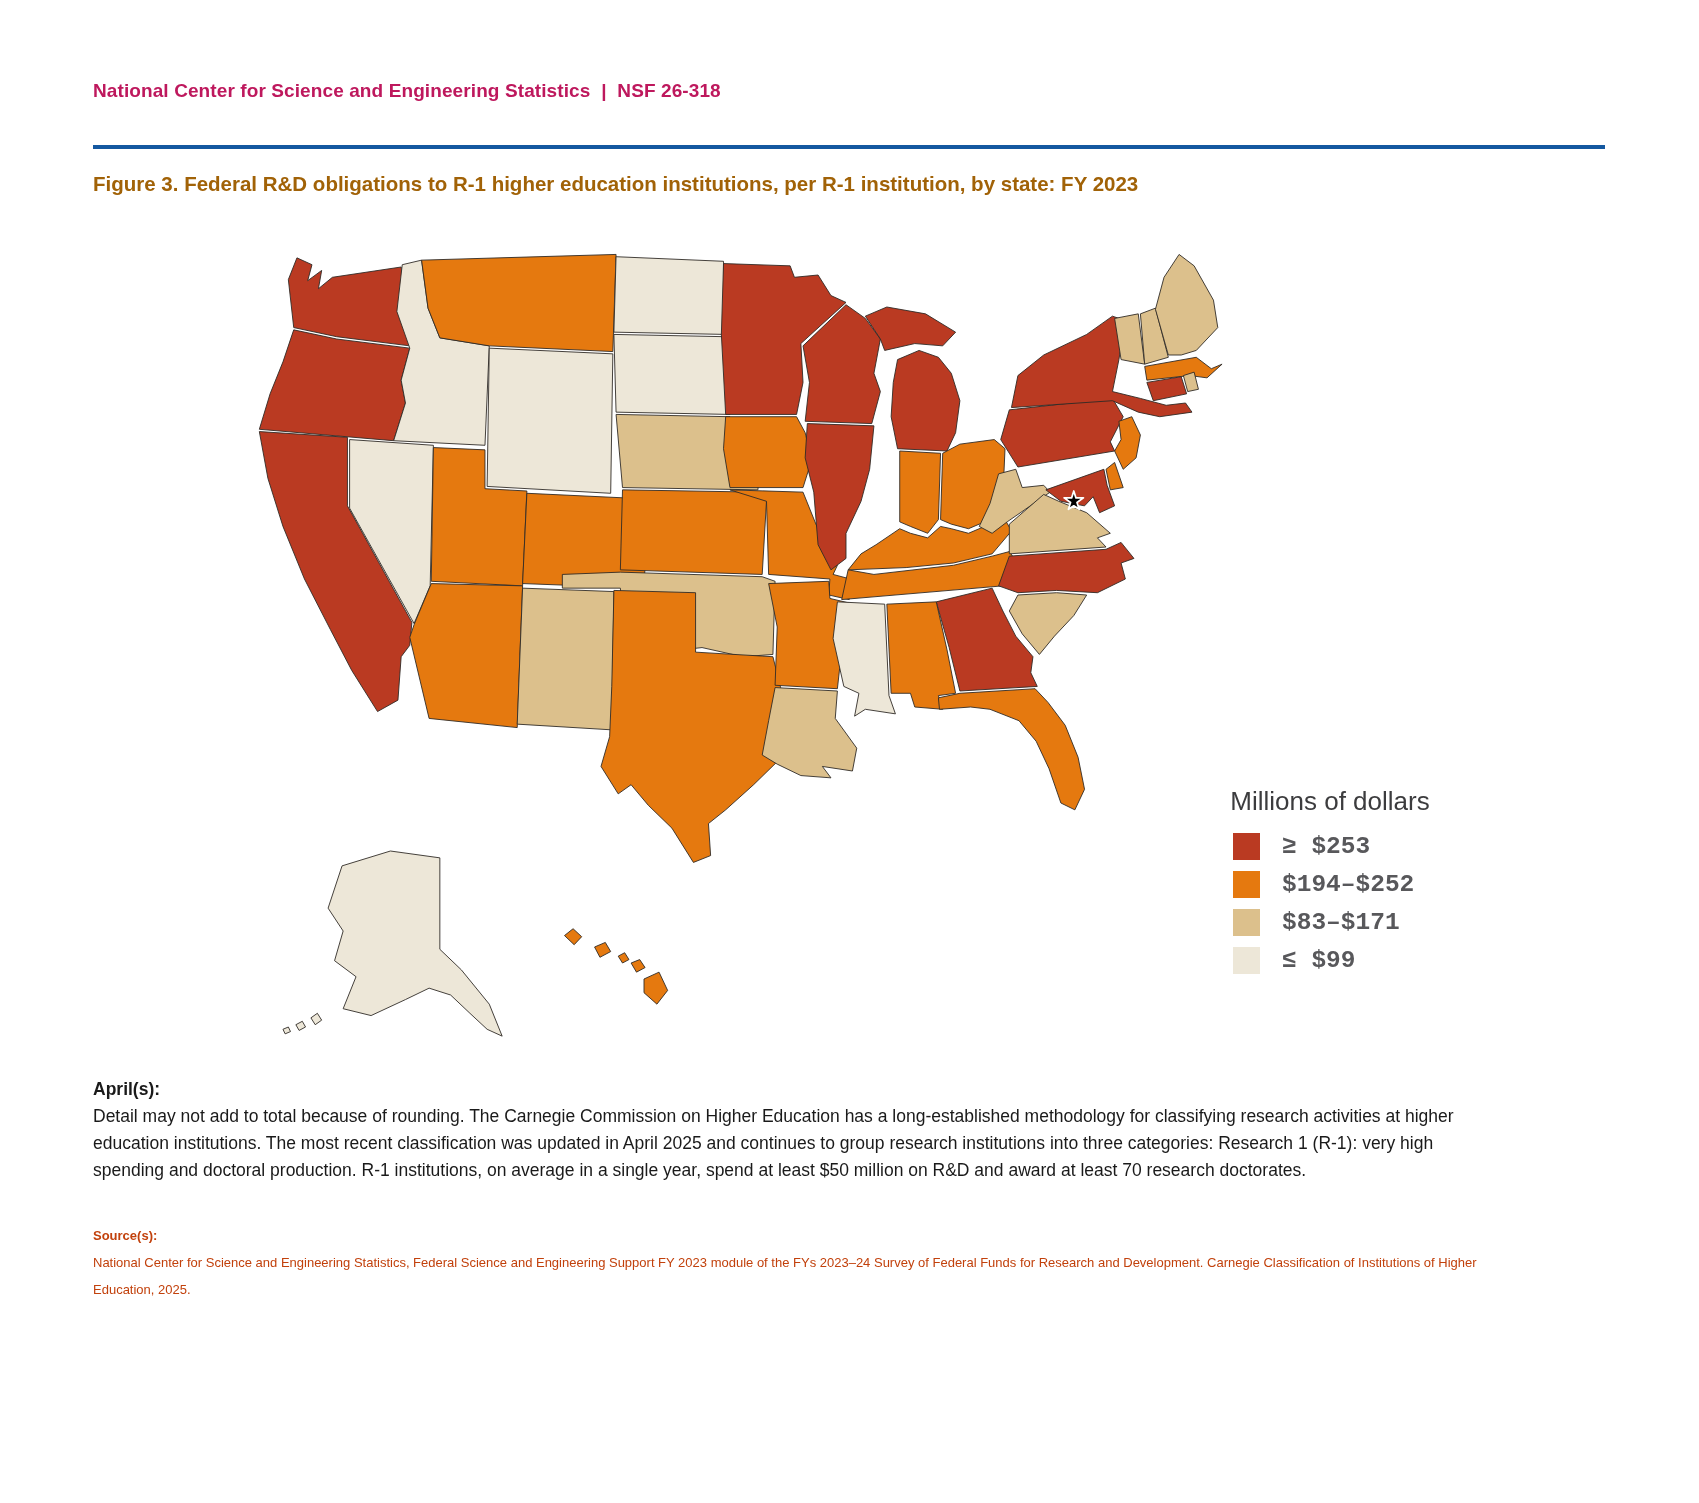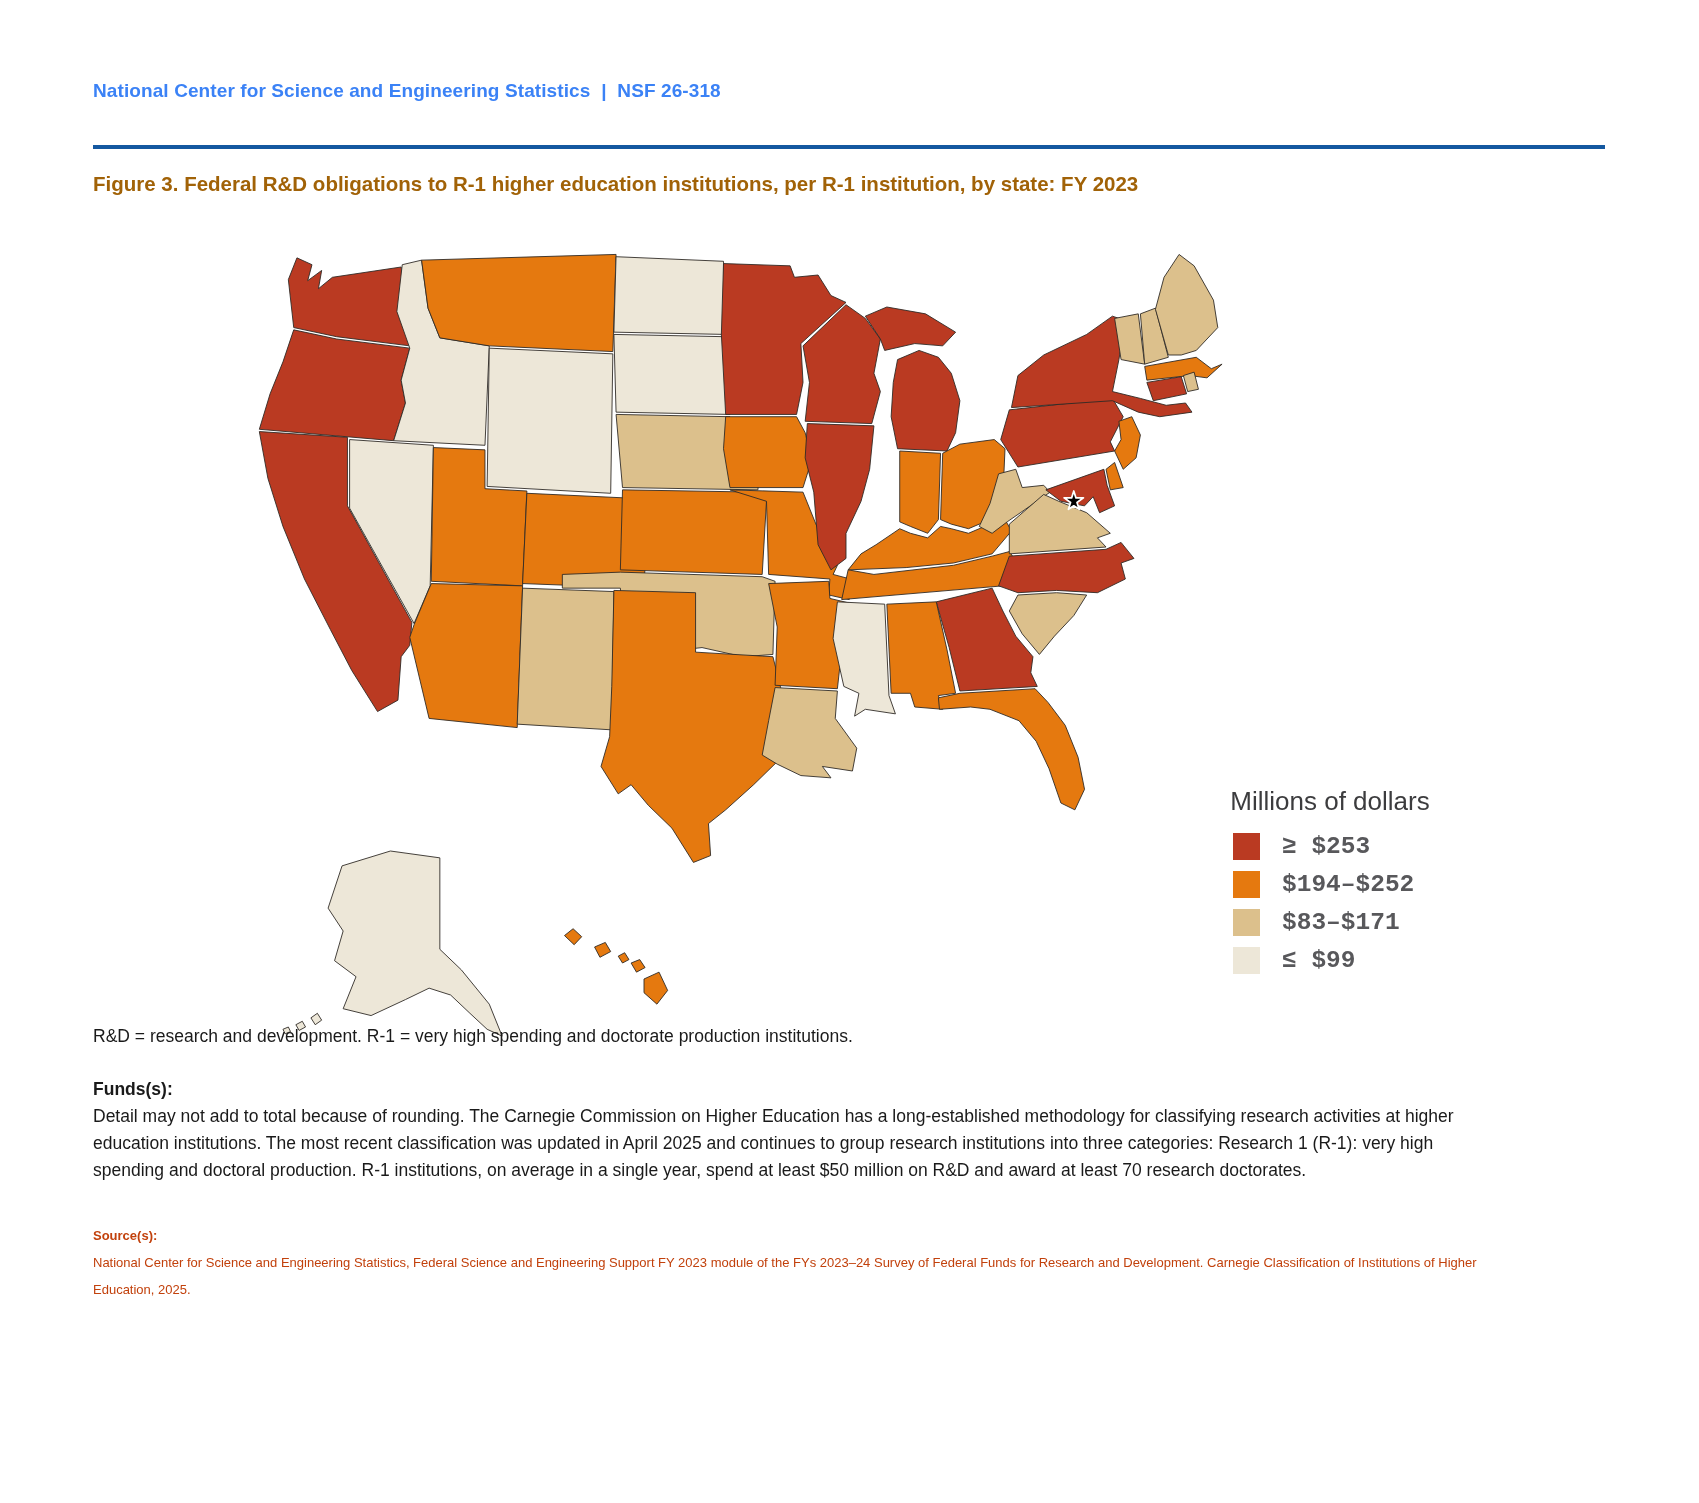--- a/index.html
+++ b/index.html
@@ -1,21 +1,21 @@
 <!DOCTYPE html>
 <html><head>
 <meta charset="utf-8">
 <style>
   * { margin:0; padding:0; box-sizing:border-box; }
   html,body { background:#ffffff; }
   body { font-family:"Liberation Sans", sans-serif; }
   .page { position:relative; width:1699px; height:1503px; background:#fff; overflow:hidden; }
 
   .header { position:absolute; left:93px; top:80px; font-size:19px; font-weight:600;
-            color:#3b82f6; white-space:pre; letter-spacing:.1px; }
+            color:#be185d; white-space:pre; letter-spacing:.1px; }
   .rule   { position:absolute; left:93px; top:145px; width:1512px; height:4px; background:#1458A0; }
   .fig-title { position:absolute; left:93px; top:172px; font-size:20.5px; font-weight:bold;
                color:#a16207; }
 
   .map-wrap { position:absolute; left:240px; top:243px; width:1210px; height:800px; }
   .map-wrap svg { position:absolute; left:0; top:0; }
 
   .legend { position:absolute; left:975px; top:543px; width:230px; }
   .legend-title { font-size:26px; color:#3c3c3e; margin-bottom:16px;text-align:center; }
   .legend-item { display:flex; align-items:center; margin-bottom:11px;font-family:Liberation Mono, monospace; }
@@ -111,24 +111,23 @@
         <span class="legend-swatch" style="background: rgb(220, 192, 140);"></span>
         <span class="legend-label">$83–$171</span>
       </div>
       <div class="legend-item">
         <span class="legend-swatch" style="background: rgb(237, 231, 216);"></span>
         <span class="legend-label">≤ $99</span>
       </div>
     </div>
   </div>
 
-  <div class="abbrev">R&amp;D = research and development. R-1 = very high spending and doctorate production institutions.</div>
 
   <div class="notes">
-    <div class="block-label">Funds(s):</div>
+    <div class="block-label">April(s):</div>
     <div>Detail may not add to total because of rounding. The Carnegie Commission on Higher Education has a long-established methodology for classifying research activities at higher education institutions. The most recent classification was updated in April 2025 and continues to group research institutions into three categories: Research 1 (R-1): very high spending and doctoral production. R-1 institutions, on average in a single year, spend at least $50 million on R&amp;D and award at least 70 research doctorates.</div>
   </div>
 
   <div class="sources">
     <div class="block-label">Source(s):</div>
     <div>National Center for Science and Engineering Statistics, Federal Science and Engineering Support FY 2023 module of the FYs 2023–24 Survey of Federal Funds for Research and Development. Carnegie Classification of Institutions of Higher Education, 2025.</div>
   </div>
 
 </div>
 

